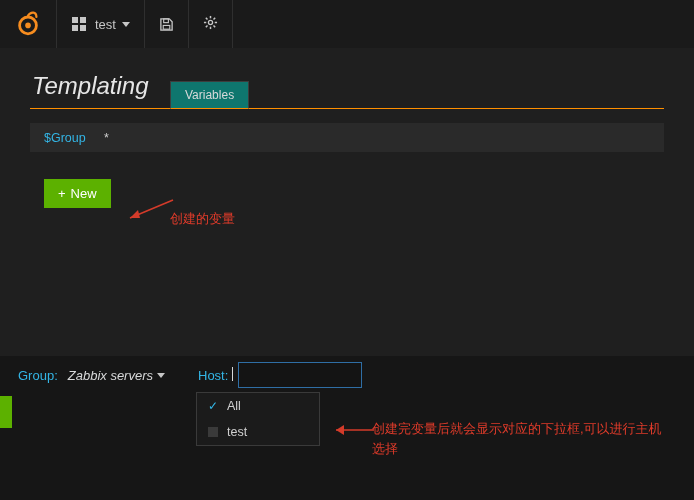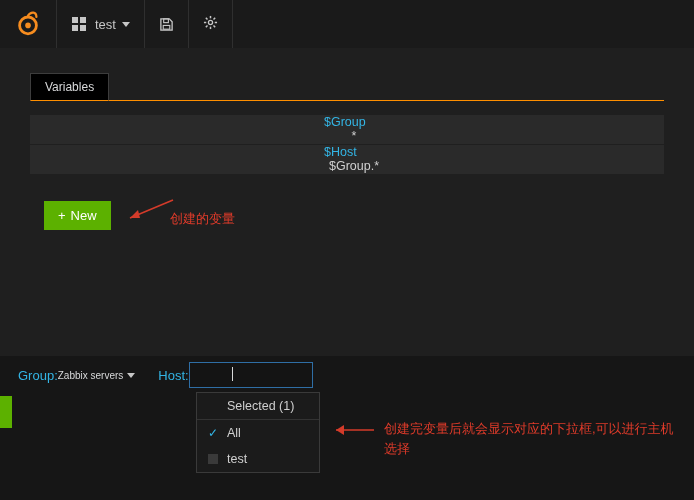--- a/index.html
+++ b/index.html
@@ -54,21 +54,21 @@
   .page-heading {
     font-style: italic;
     font-weight: 400;
     font-size: 24px;
     color: #e6e6e6;
     padding: 0 10px 8px 2px;
     flex: 0 0 auto;
     width: 140px;
   }
   .tab {
-    background: #000000;
+    background: #0f766e;
     border: 1px solid #3d3d3d;
     border-bottom: 1px solid #ff8f00;
     color: #d8d9da;
     padding: 6px 14px;
     font-size: 12px;
     position: relative;
     top: 1px;
   }
 
   
@@ -76,21 +76,20 @@
     margin: 14px 30px 0 30px;
   }
   .var-row {
     display: flex;
     align-items: center;
     background: #2a2a2a;
     border-bottom: 1px solid #1f1f1f;
     height: 30px;
     padding-left: 14px;
     font-size: 12.5px;
-    flex-direction: column;
   }
   .var-name {
     color: #33b5e5;
     width: 60px;
   }
   .var-def { color: #d0d0d0; }
 
   .new-btn {
     margin: 26px 0 0 44px;
     background: #5cb100;
@@ -114,28 +113,30 @@
     left: 0; right: 0;
     top: 356px;
     background: #161616;
     height: 144px;
   }
   .submenu-cell { position:absolute; left:0; top:40px; width:12px; height:32px; background:#5cb100; }
   .submenu-row {
     display: flex;
     align-items: center;
     padding: 6px 18px;
+    gap: 10px;
   }
   .label-txt { color: #33b5e5; font-size: 13px; }
   .picker {
     color: #d8d9da;
-    font-size: 10px;
+    font-size: 13px;
     display: inline-flex;
     align-items: center;
     cursor: pointer;
+    font-style: italic;
   }
   .host-input {
     background: #141414;
     border: 1px solid #2f6ea5;
     color: #d8d9da;
     height: 26px;
     width: 124px;
     padding: 0 6px;
     font-size: 13px;
     outline: none;
@@ -227,32 +228,29 @@
           <line x1="3" y1="13" x2="4.8" y2="11.2"></line>
             <line x1="11.2" y1="4.8" x2="13" y2="3"></line>
         </g>
       </svg>
     </span>
   </div>
 </div>
 
 
 <div class="page-heading-wrap">
+  <h1 class="page-heading">Templating</h1>
   <div class="tab">Variables</div>
 </div>
 
 
 <div class="vars-table">
   <div class="var-row">
     <span class="var-name">$Group</span>
     <span class="var-def">*</span>
-  </div>
-  <div class="var-row">
-    <span class="var-name">$Host</span>
-    <span class="var-def">$Group.*</span>
   </div>
 </div>
 
 <button class="new-btn">
   <span>+</span>
   <span>New</span>
 </button>
 
 
 <svg class="arrow-svg" style="left:118px; top:196px;" width="60" height="30">
@@ -271,36 +269,35 @@
       <span class="caret-down" style="margin-left:4px;"></span>
     </span>
     <span class="label-txt" style="margin-left:23px;">Host:</span>
     <input class="host-input" type="text" value="" style="">
     <div class="host-cursor"></div>
   </div>
 </div>
 
 
 <div class="dropdown">
-  <div class="dd-header">Selected (1)</div>
   <div class="dd-item">
     <span class="check">
         <span class="check-tick">✓</span>
       </span>
     <span>All</span>
   </div>
   <div class="dd-item">
     <span class="check">
         <span class="check-empty"></span>
       </span>
     <span>test</span>
   </div>
 </div>
 
 
 <svg class="arrow-svg" style="left:330px; top:422px;" width="46" height="16">
   <line x1="44" y1="8" x2="6" y2="8" stroke="#d43b2a" stroke-width="1.6"></line>
   <polygon points="6,8 14,3 14,13" fill="#d43b2a"></polygon>
 </svg>
-<div class="anno-text" style="left:384px; top:419px; width:300px; line-height:1.5;">创建完变量后就会显示对应的下拉框,可以进行主机选择</div>
+<div class="anno-text" style="left:372px; top:419px; width:300px; line-height:1.5;">创建完变量后就会显示对应的下拉框,可以进行主机选择</div>
 
 
 
 
 </body></html>

